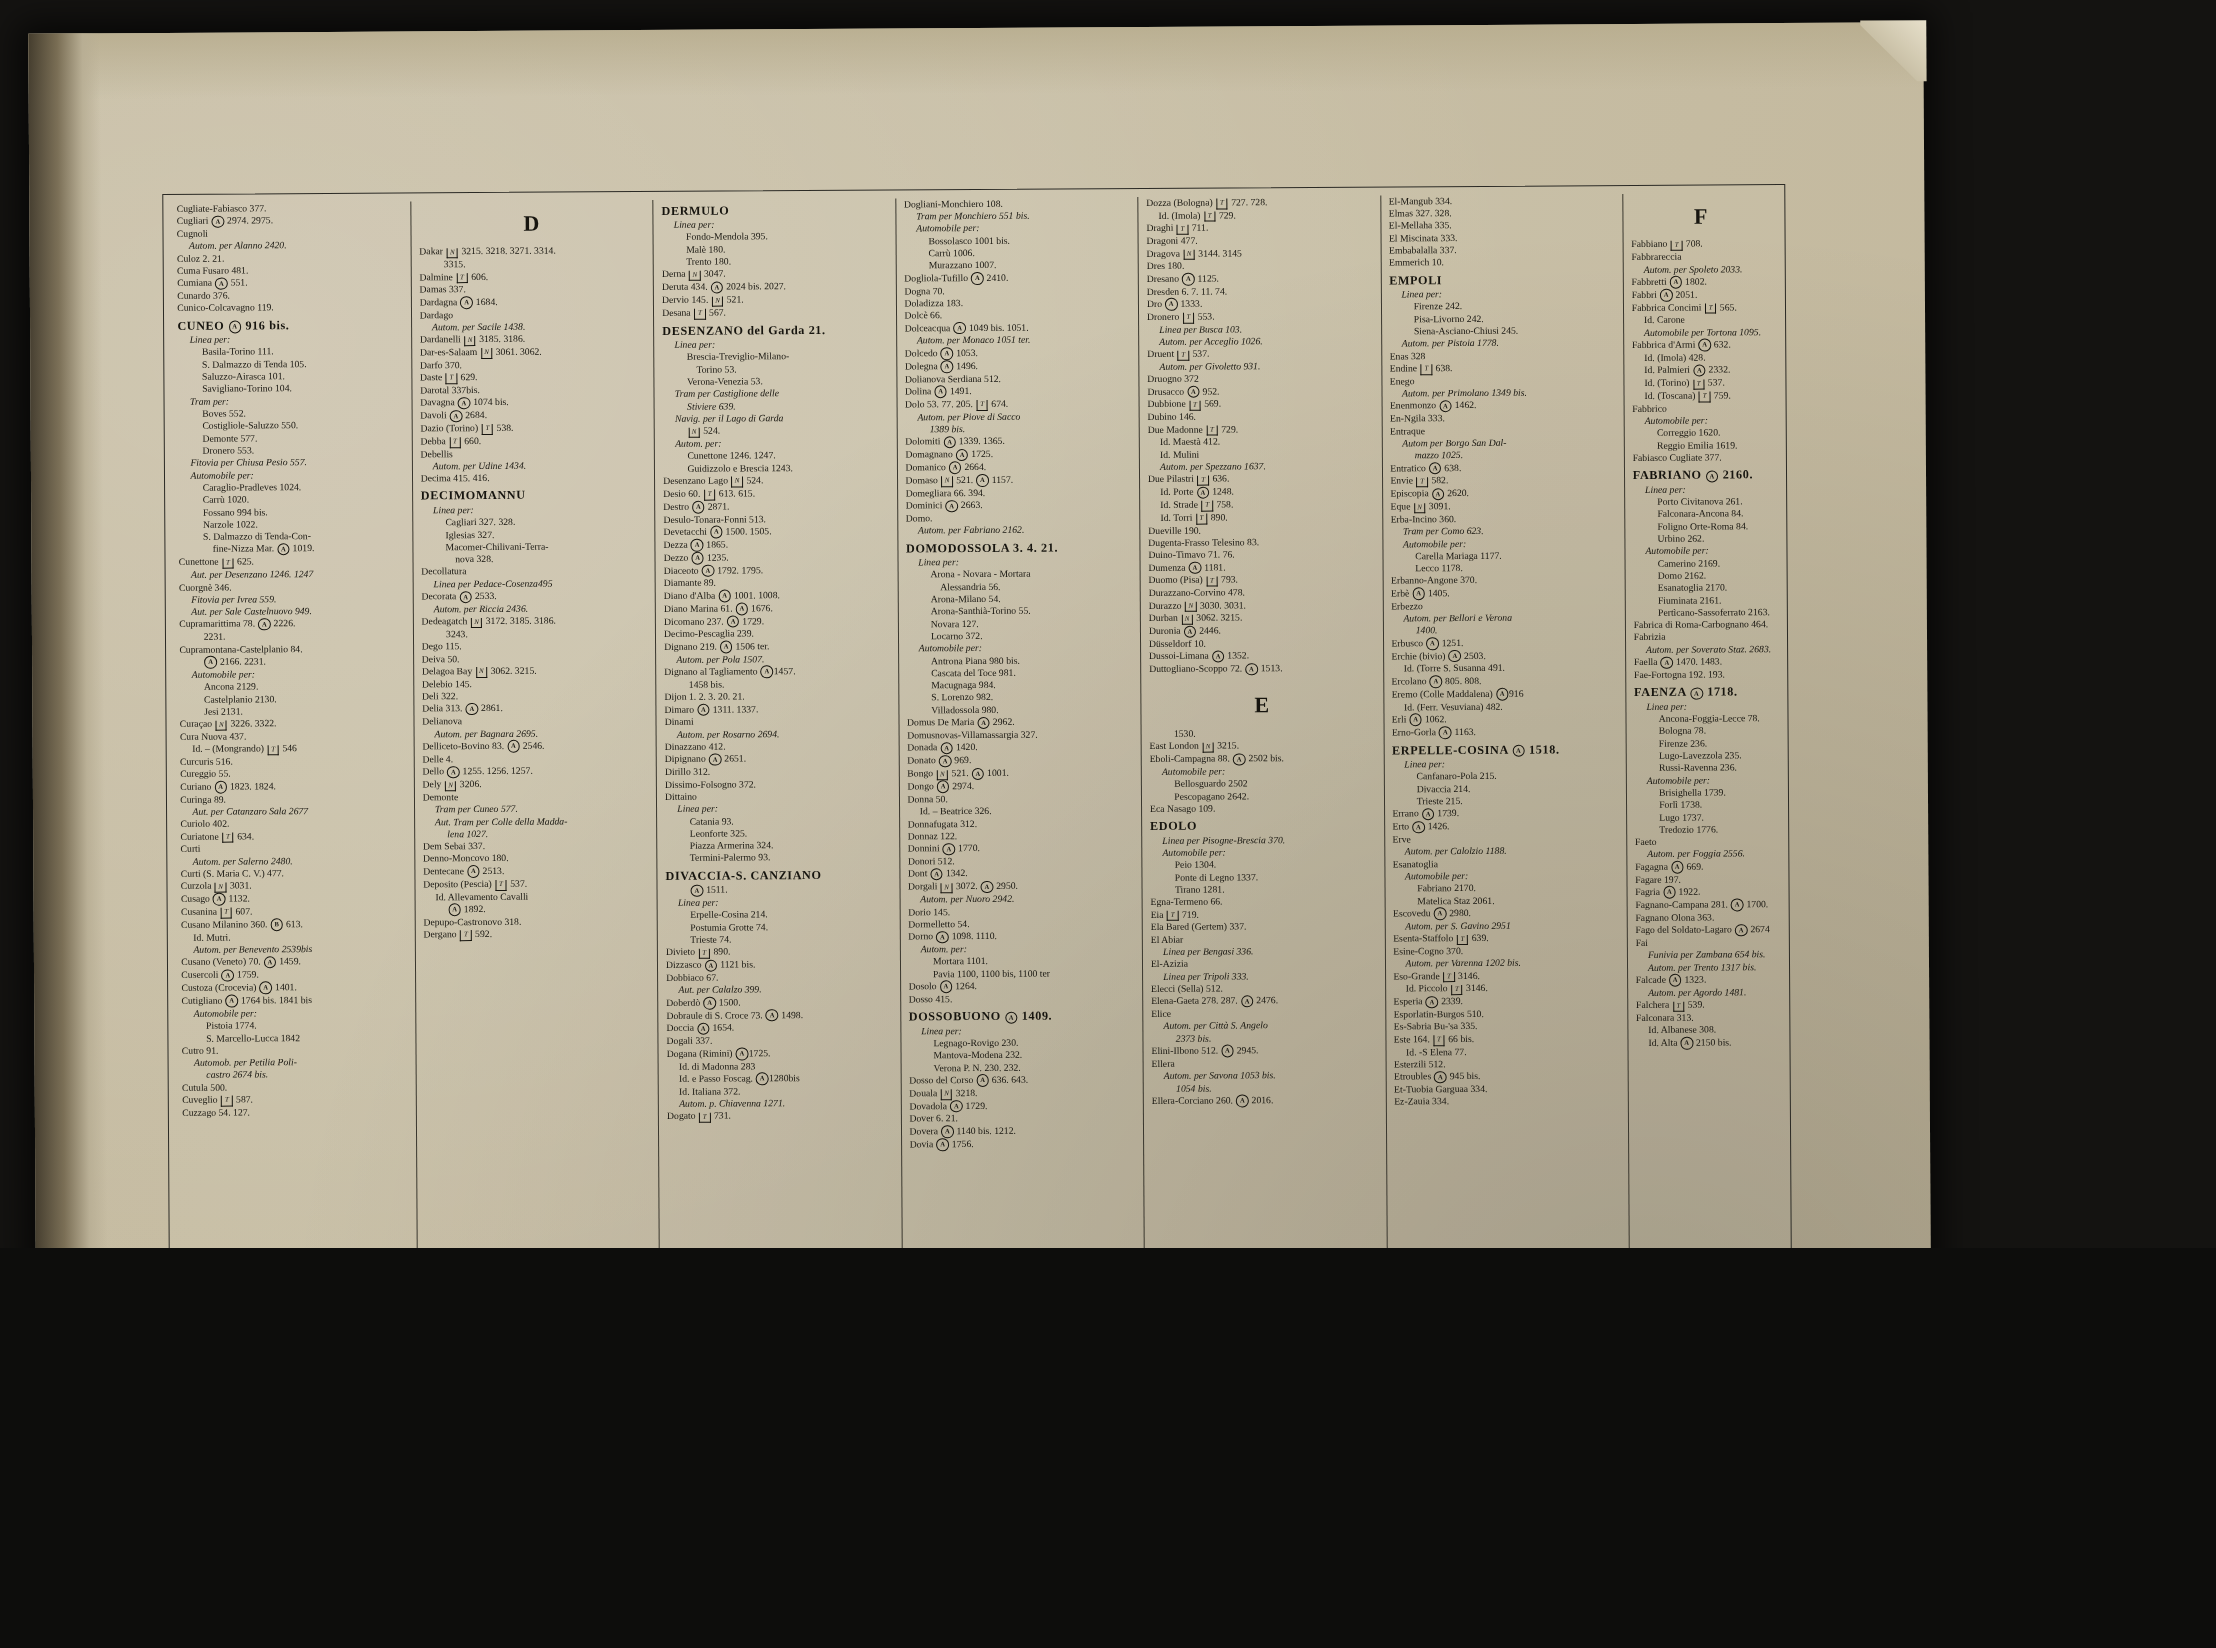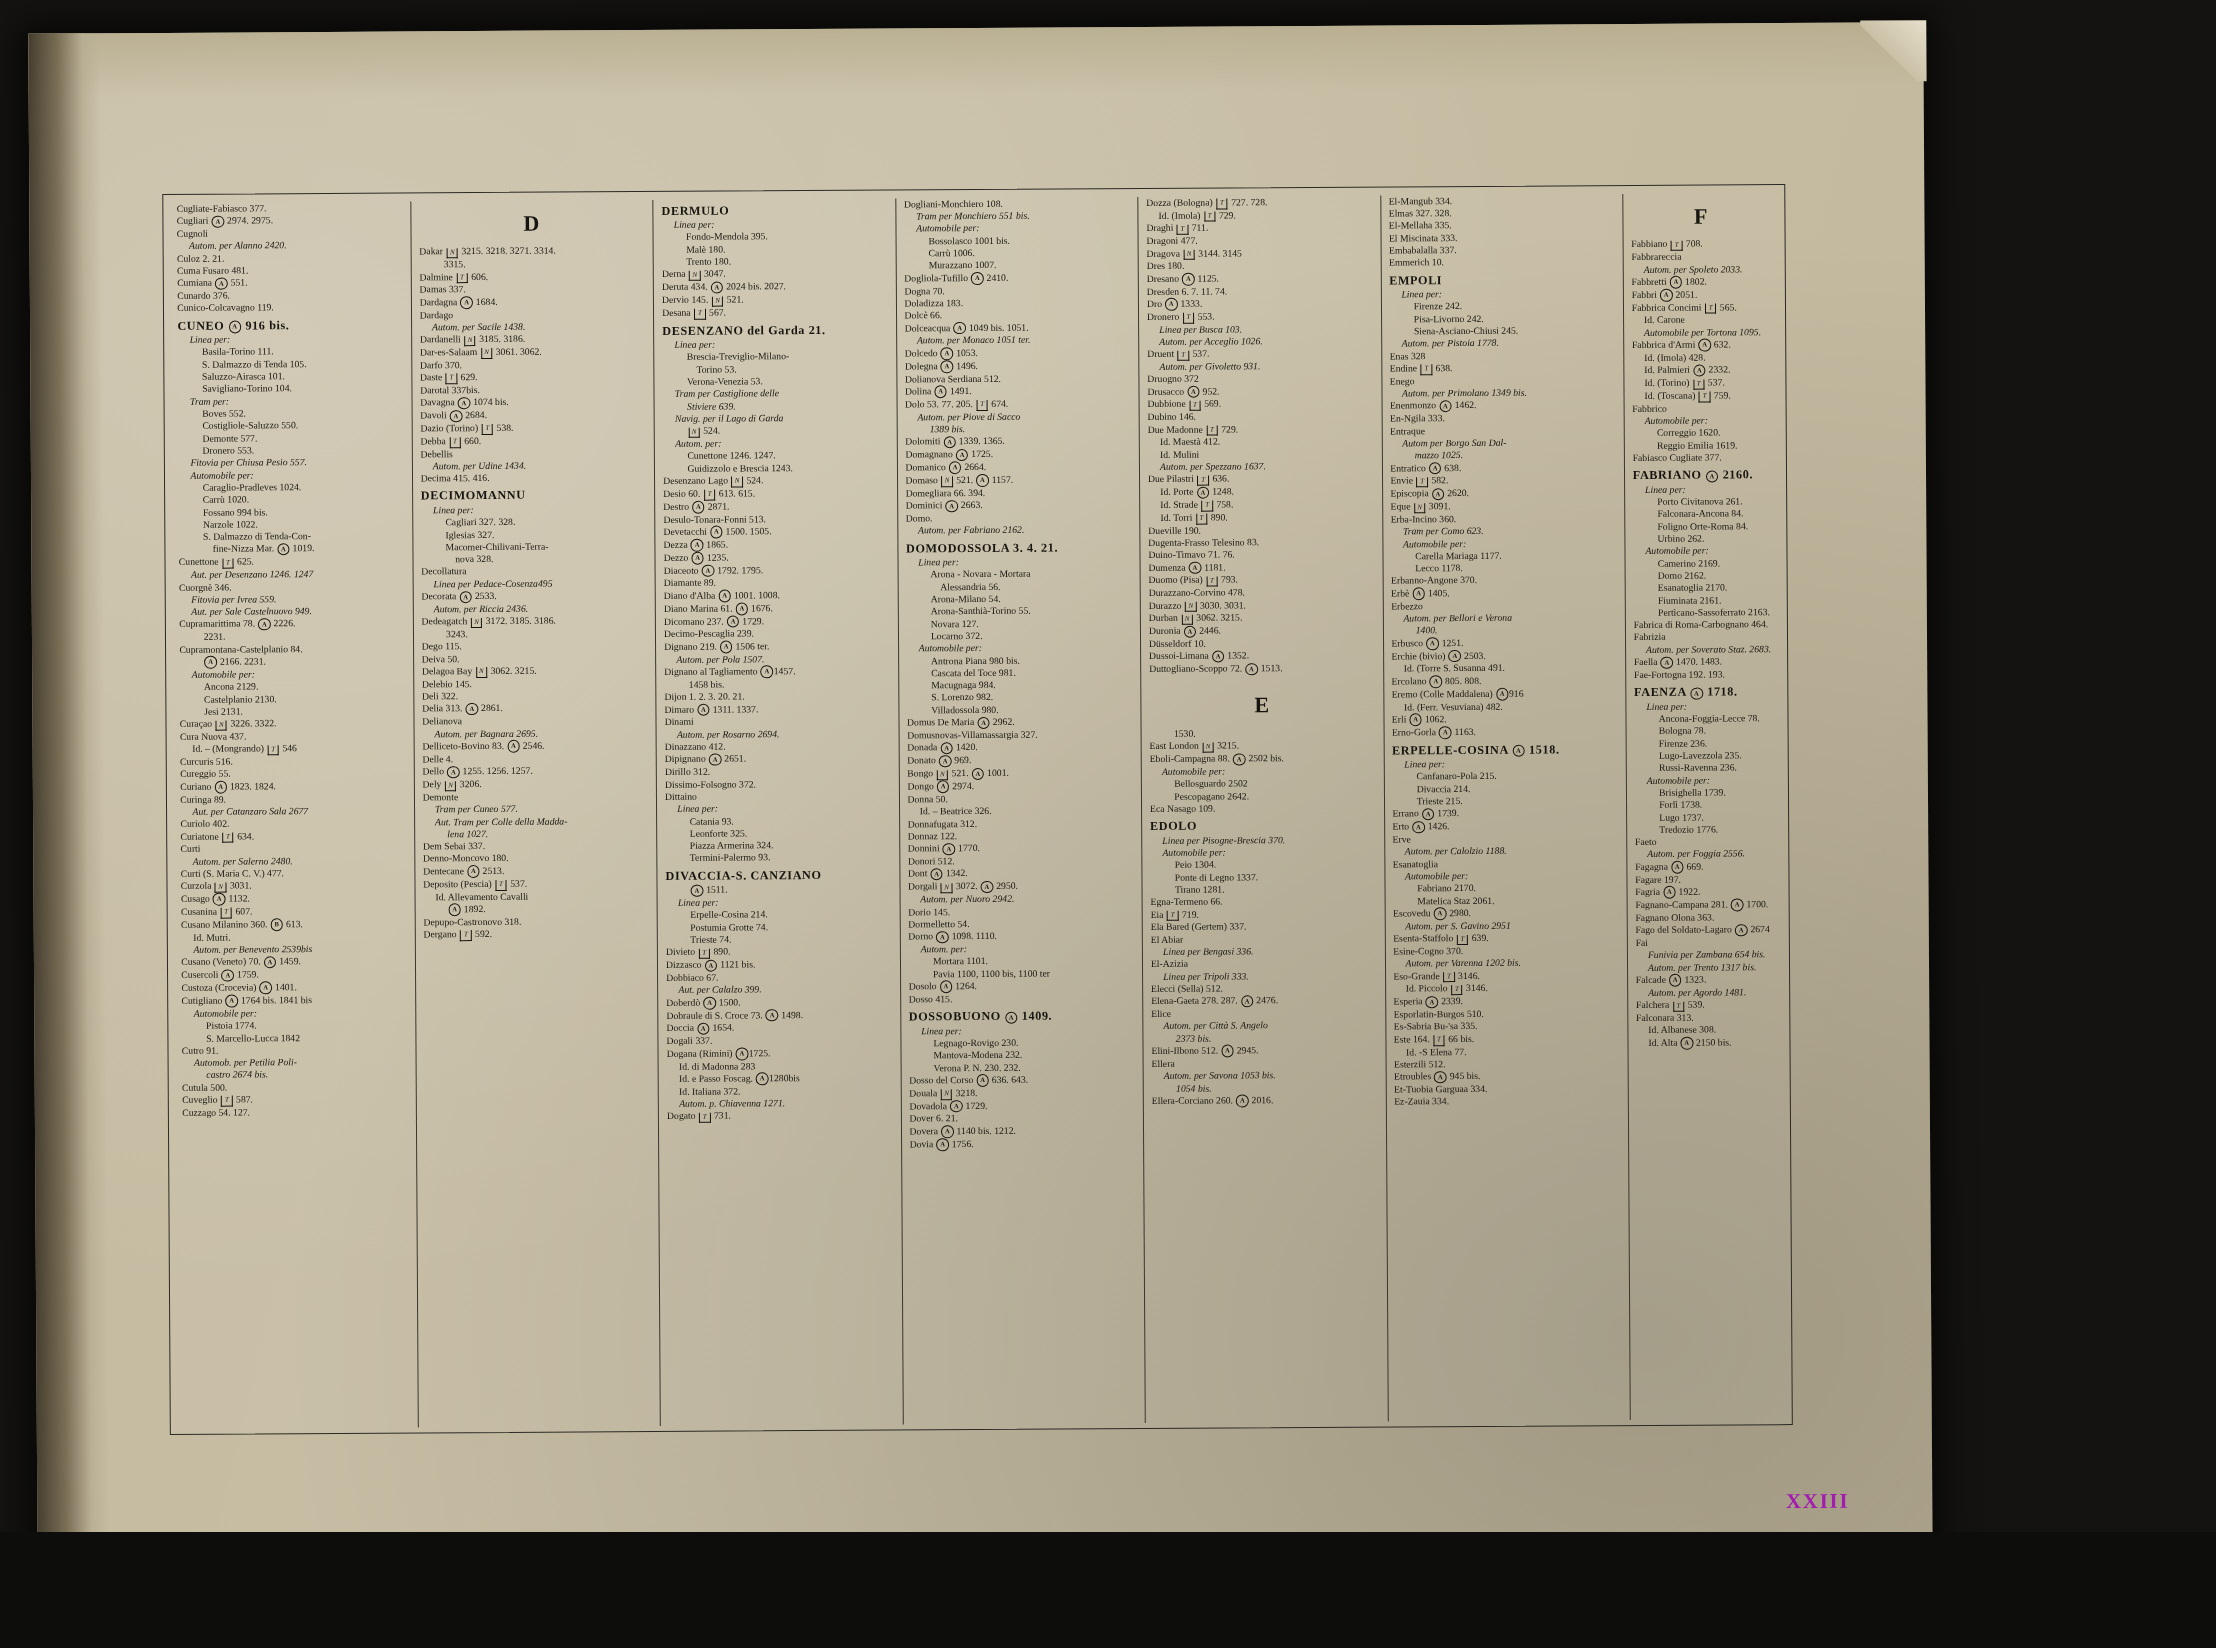--- a/index.html
+++ b/index.html
@@ -1,17 +1,17 @@
 <!DOCTYPE html>
 <html style="font-size:8.9px"><head>
 <meta charset="utf-8">
 <style>
   html,body{margin:0;padding:0;background:#0d0d0c;}
   #page{
-    position:relative;width:2216px;height:1532px;
+    position:relative;width:2216px;height:1248px;
     background:#141311;
     font-family:"Liberation Serif", serif;
     overflow:hidden;
   }
   
   #sheet{
     position:absolute;
     left:33px; top:28px; width:1895px; height:1546px;
     background:#cfc6ad;
     box-shadow:0 0 33px 10px rgba(0,0,0,.65);

